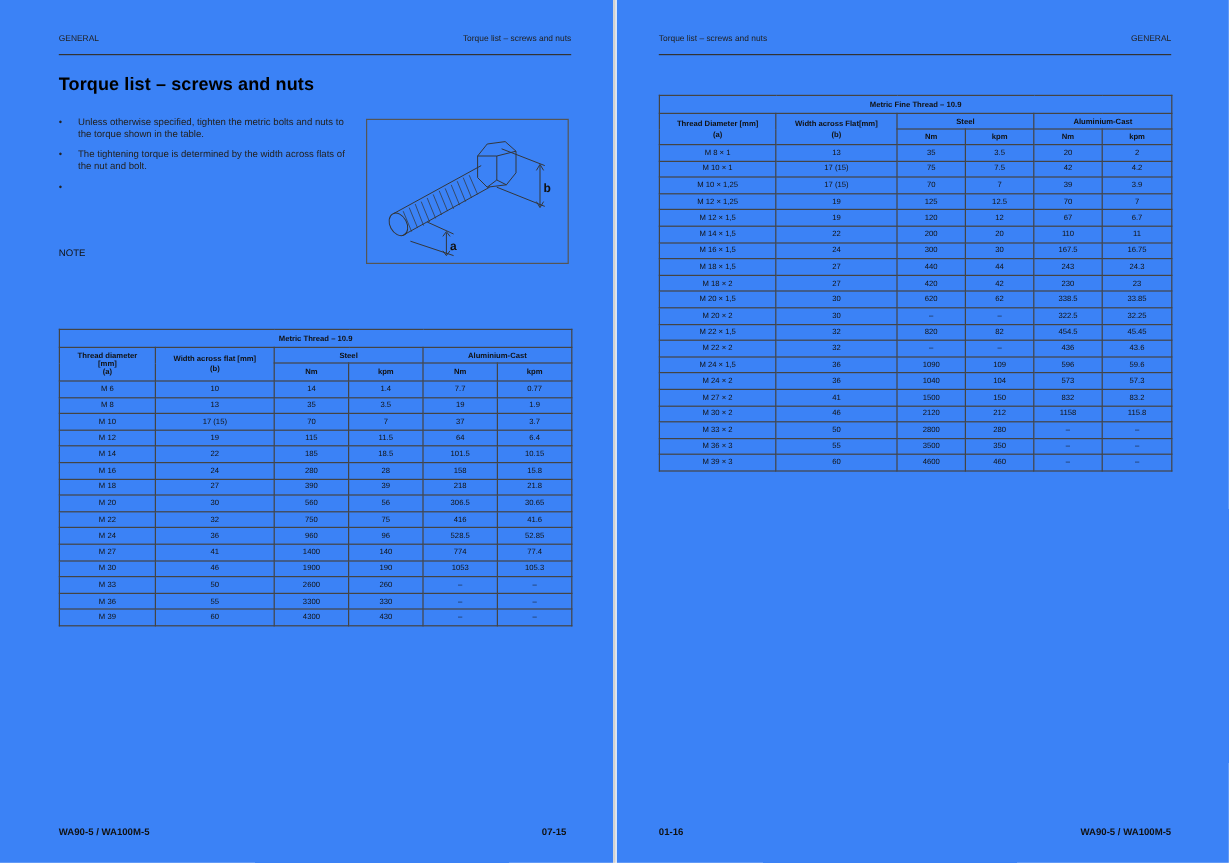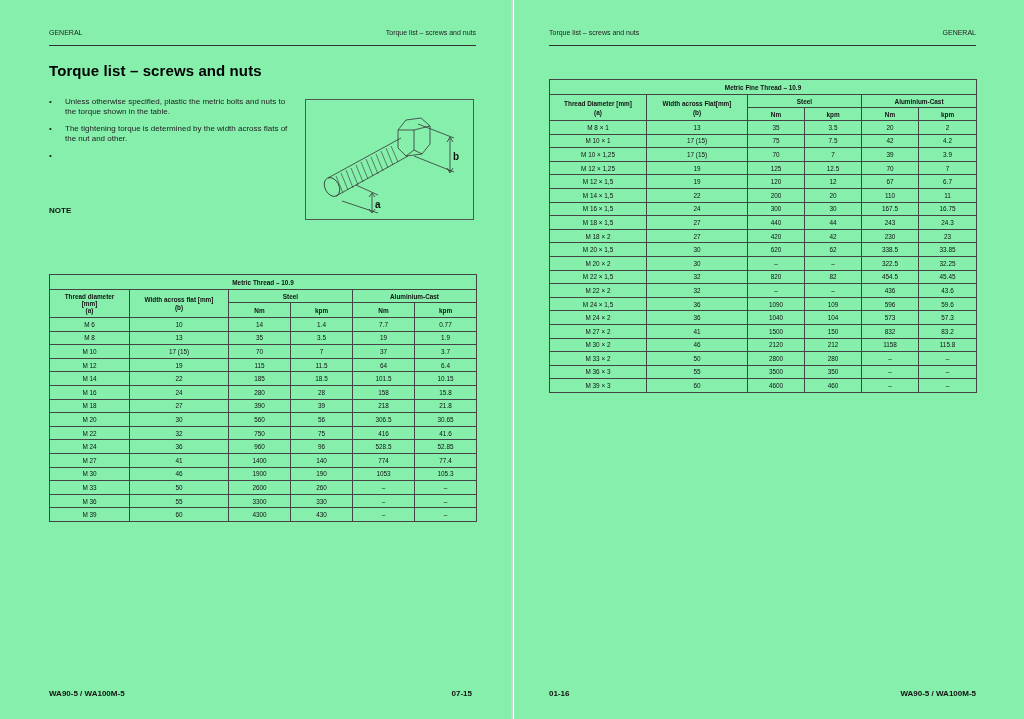--- a/index.html
+++ b/index.html
@@ -1,31 +1,31 @@
 <!DOCTYPE html>
 <html><head>
 <meta charset="utf-8">
 <style>
   html, body { margin:0; padding:0; }
   body { width:1024px; height:719px; background:#ffffff; position:relative; overflow:hidden;
          font-family:"Liberation Sans", sans-serif; color:#111; }
-  .page { position:absolute; top:0; height:719px; background:#86efac; }
+  .page { position:absolute; top:0; height:719px; background:#3b82f6; }
   #page-left { left:0; width:511px; }
   #page-right { left:514px; width:510px; }
   .divider { position:absolute; left:511px; top:0; width:2px; height:719px; background:#d0d0d0; }
 
   .hdr { position:absolute; top:29px; font-size:7px; color:#222; }
   .hdr-rule { position:absolute; top:45px; height:1px; background:#333; }
 
   .title { position:absolute; left:49px; top:62px; font-size:15px; font-weight:bold; color:#000; letter-spacing:0.1px; }
 
   .bullets { position:absolute; left:49px; top:97px; width:248px; font-size:8px; line-height:10px; color:#222; }
   .bullet { position:relative; padding-left:16px; margin-bottom:7px; }
   .bullet .dot { position:absolute; left:0; top:0; }
-  .note-h { position:absolute; left:49px; top:206px; font-size:8px; font-weight:bold; }
+  .note-h { position:absolute; left:49px; top:206px; font-size:8px; font-weight:normal; }
   .note-t { position:absolute; left:49px; top:216px; width:256px; font-size:8px; line-height:10px; color:#222; }
 
   .figure { position:absolute; left:305px; top:99px; width:169px; height:121px; border:1px solid #555; box-sizing:border-box; }
 
   table.tq { position:absolute; border-collapse:collapse; font-size:6.4px; color:#111; table-layout:fixed; }
   table.tq td, table.tq th { border:1px solid #444; text-align:center; padding:0; font-weight:normal; }
   table.tq th { font-weight:bold; }
   table.tq .cap { height:14px; }
   #tbl-left { left:49px; top:274px; width:427px; }
   #tbl-left td { height:12.6px; }
@@ -40,25 +40,25 @@
 <div class="page" id="page-left">
   <div class="hdr" style="left:49px;">GENERAL</div>
   <div class="hdr" style="right:35px;">Torque list – screws and nuts</div>
   <div class="hdr-rule" style="left:49px; width:427px;"></div>
 
   <div class="title">Torque list – screws and nuts</div>
 
   <div class="bullets">
     <div class="bullet">
       <span class="dot">•</span>
-      <span>Unless otherwise specified, plastic the metric bolts and nuts to the torque shown in the table.</span>
+      <span>Unless otherwise specified, tighten the metric bolts and nuts to the torque shown in the table.</span>
     </div>
     <div class="bullet">
       <span class="dot">•</span>
-      <span>The tightening torque is determined by the width across flats of the nut and other.</span>
+      <span>The tightening torque is determined by the width across flats of the nut and bolt.</span>
     </div>
     <div class="bullet">
       <span class="dot">•</span>
     </div>
   </div>
 
   <div class="note-h">NOTE</div>
 
   <div class="figure">
     <svg width="167" height="119" viewBox="0 0 167 119">

